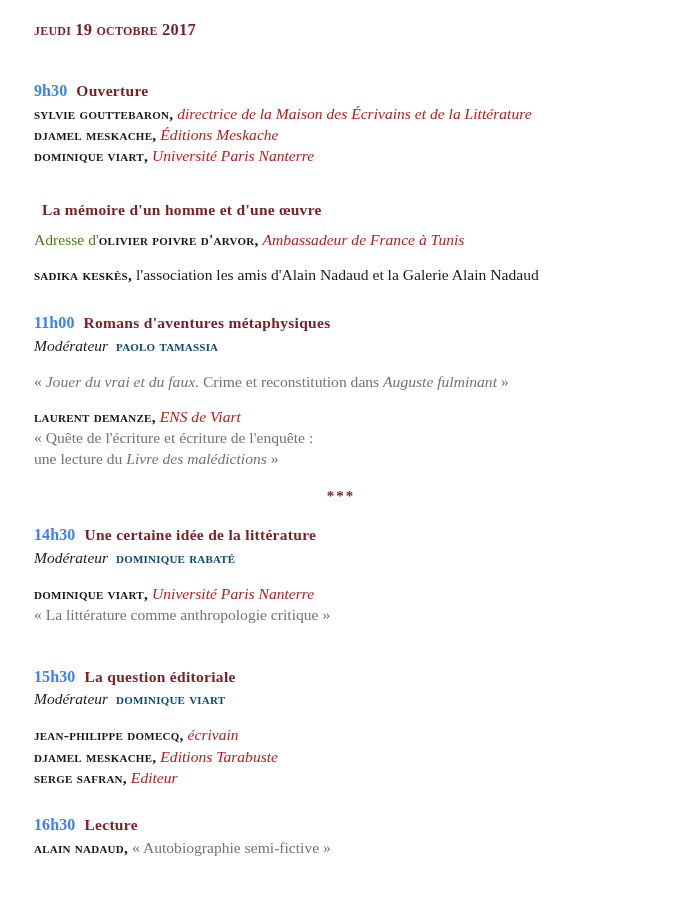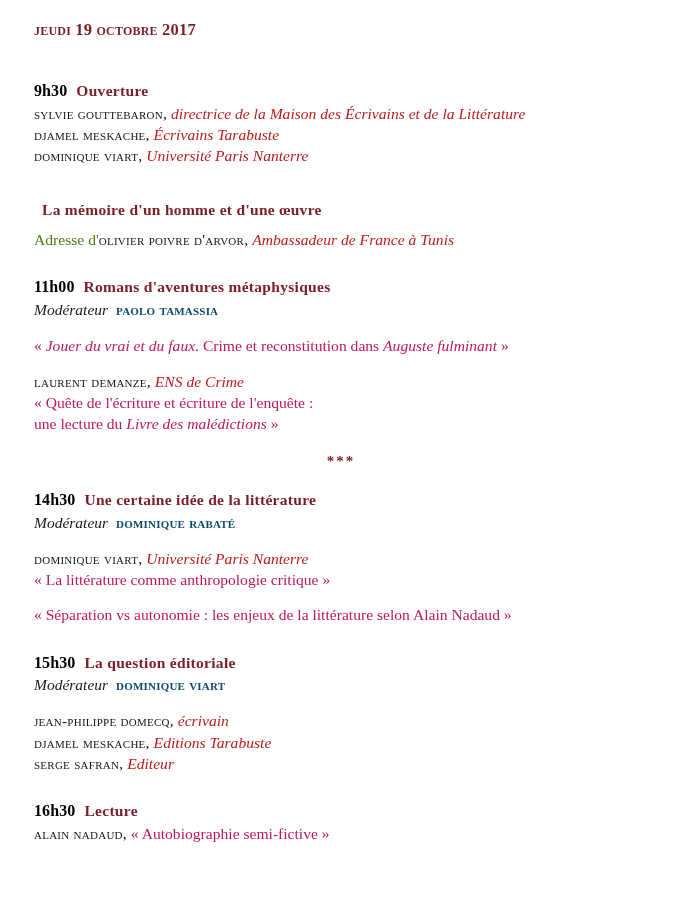--- a/index.html
+++ b/index.html
@@ -45,21 +45,21 @@
 
   
   .session { margin: 0 0 0 0; }
 
   .session-head {
     margin: 0;
     line-height: 1.35;
     white-space: nowrap;
   }
   .session-time {
-    color: #000000;
+    color: #3b82f6;
     font-weight: bold;
     font-size: 16px;
     letter-spacing: 0.1px;
   }
   .session-title {
     color: #7a1f26;
     font-weight: bold;
     font-size: 15.5px;
     letter-spacing: 0.3px;
     margin-left: 9px;
@@ -100,37 +100,37 @@
     line-height: 1.36;
     font-size: 15.6px;
     color: #16161a;
   }
   .p-pre {
     color: #4d7c0f;
   }
   .p-name {
     font-variant: small-caps;
     text-transform: lowercase;
-    font-weight: normal;
+    font-weight: bold;
     letter-spacing: 0.25px;
     color: #16161a;
   }
   .p-aff {
     font-style: italic;
     color: #b91c1c;
   }
   .p-plain {
     color: #1a1a1a;
   }
 
   .q-line {
     margin: 0;
     line-height: 1.36;
     font-size: 15.6px;
-    color: #be185d;
+    color: #737373;
   }
   .q-italic {
     font-style: italic;
   }
 
   
   .separator {
     text-align: center;
     color: #7a1f26;
     font-weight: bold;
@@ -155,39 +155,45 @@
       <div class="session-head">
         <span class="session-time">9h30</span><span class="session-title">Ouverture</span>
       </div>
       <div class="entry tight">
         <div class="p-line">
           <span class="p-name">Sylvie Gouttebaron,</span>
           <span class="p-aff">directrice de la Maison des Écrivains et de la Littérature</span>
         </div>
         <div class="p-line">
           <span class="p-name">Djamel Meskache,</span>
-          <span class="p-aff">Écrivains Tarabuste</span>
+          <span class="p-aff">Éditions Meskache</span>
         </div>
         <div class="p-line">
           <span class="p-name">Dominique Viart,</span>
           <span class="p-aff">Université Paris Nanterre</span>
         </div>
       </div>
     </div>
 
     <div class="spacer-lg"></div>
 
     <div class="session">
       <div class="block-title">La mémoire d'un homme et d'une œuvre</div>
       <div class="entry tight">
         <div class="p-line">
           <span class="p-pre">Adresse d'</span><span class="p-name">Olivier Poivre d'Arvor,</span>
           <span class="p-aff">Ambassadeur de France à Tunis</span>
         </div>
       </div>
+      <div class="entry">
+        <div class="p-line">
+          <span class="p-name">Sadika Keskès,</span>
+          <span class="p-plain">l'association les amis d'Alain Nadaud et la Galerie Alain Nadaud</span>
+        </div>
+      </div>
     </div>
 
     <div class="spacer-lg"></div>
 
     <div class="session">
       <div class="session-head">
         <span class="session-time">11h00</span><span class="session-title">Romans d'aventures métaphysiques</span>
       </div>
       <div class="moderator-line">
         <span class="moderator-label">Modérateur</span><span class="moderator-name">Paolo Tamassia</span>
@@ -195,21 +201,21 @@
 
       <div class="entry">
         <div class="q-line">
           <span>« </span><span class="q-italic">Jouer du vrai et du faux</span><span>. Crime et reconstitution dans </span><span class="q-italic">Auguste fulminant</span><span> »</span>
         </div>
       </div>
 
       <div class="entry">
         <div class="p-line">
           <span class="p-name">Laurent Demanze,</span>
-          <span class="p-aff">ENS de Crime</span>
+          <span class="p-aff">ENS de Viart</span>
         </div>
         <div class="q-line">
           <span>« Quête de l'écriture et écriture de l'enquête :</span>
         </div>
         <div class="q-line">
           <span>une lecture du </span><span class="q-italic">Livre des malédictions</span><span> »</span>
         </div>
       </div>
     </div>
 
@@ -231,23 +237,20 @@
         <div class="p-line">
           <span class="p-name">Dominique Viart,</span>
           <span class="p-aff">Université Paris Nanterre</span>
         </div>
         <div class="q-line">
           <span>« La littérature comme anthropologie critique »</span>
         </div>
       </div>
 
       <div class="entry">
-        <div class="q-line">
-          <span>« Séparation vs autonomie : les enjeux de la littérature selon Alain Nadaud »</span>
-        </div>
       </div>
     </div>
 
     <div class="spacer-lg"></div>
 
     <div class="session">
       <div class="session-head">
         <span class="session-time">15h30</span><span class="session-title">La question éditoriale</span>
       </div>
       <div class="moderator-line">

